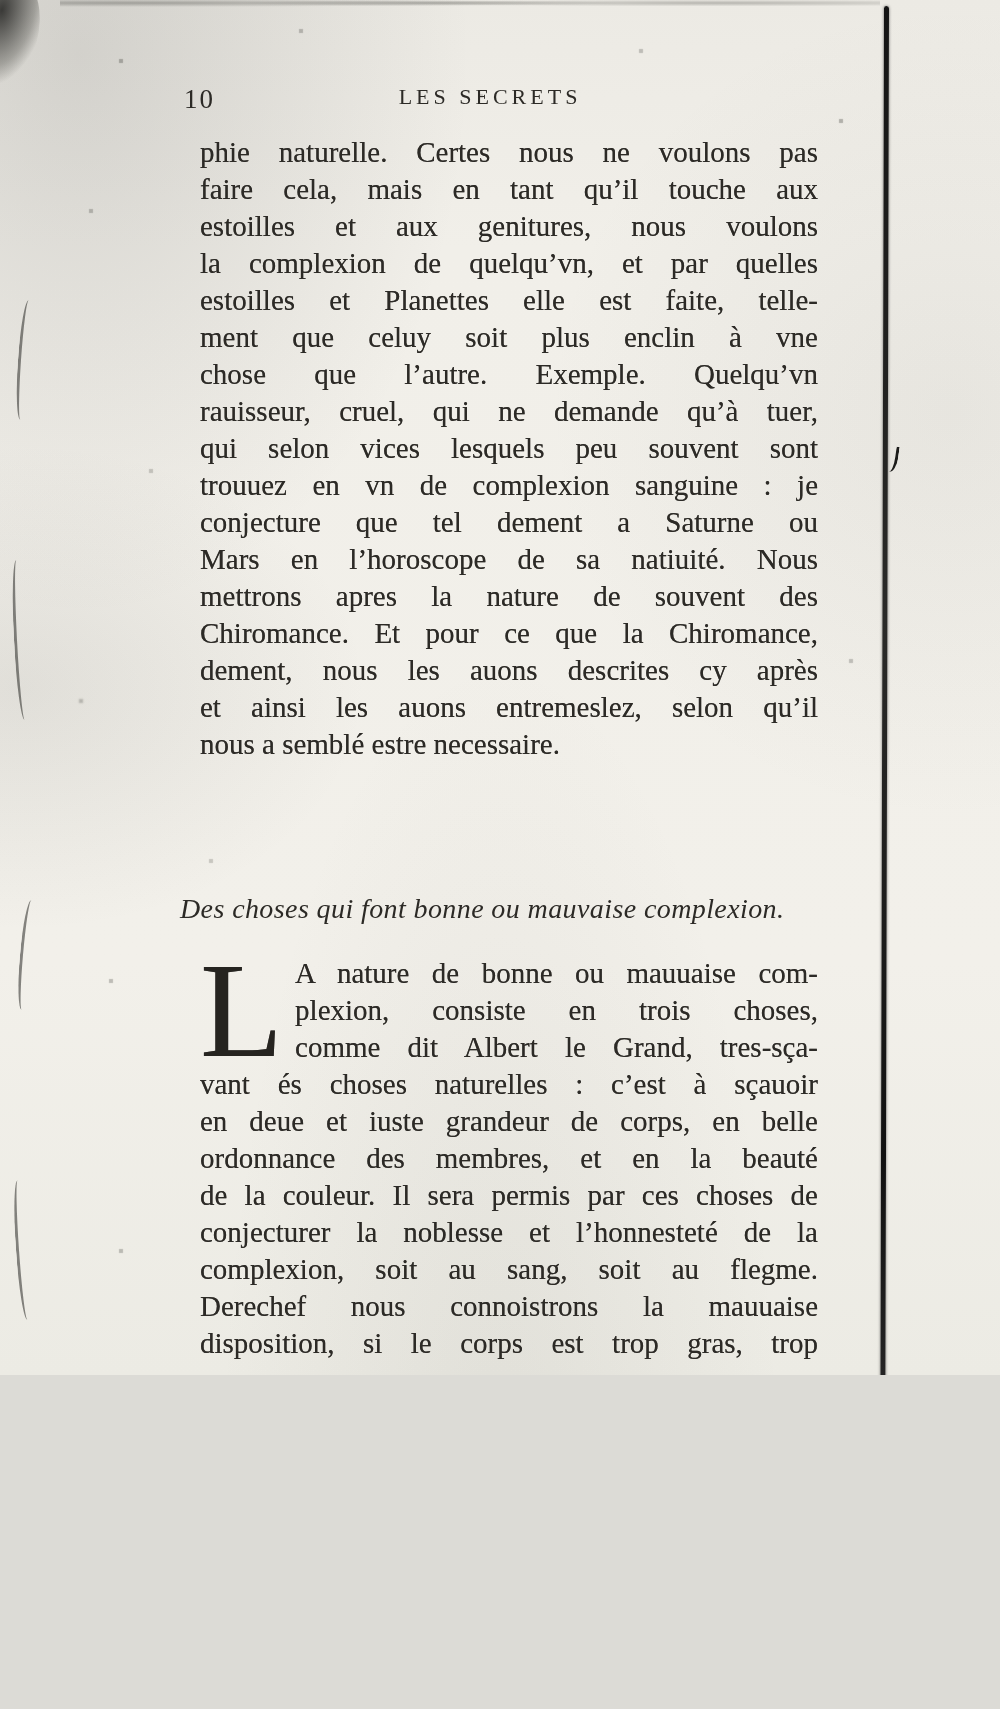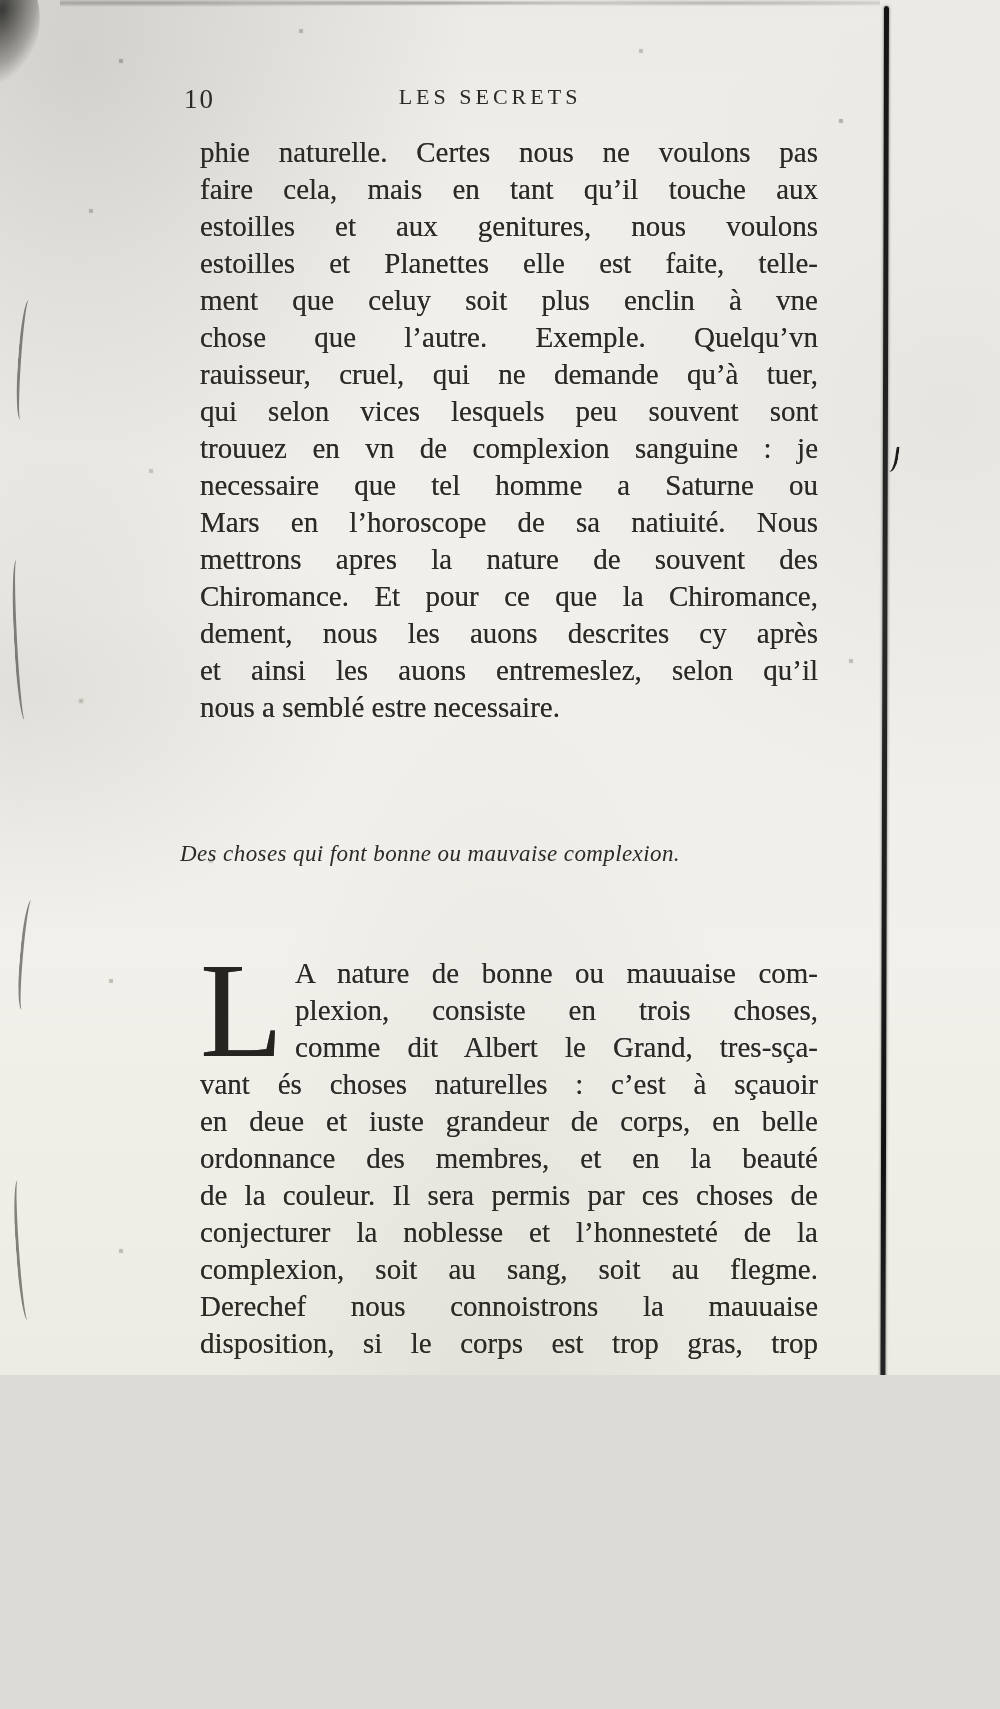--- a/index.html
+++ b/index.html
@@ -142,24 +142,24 @@
   .line {
     text-align: justify;
     text-align-last: justify;
     white-space: normal;
   }
   .para1 .line:last-child,
   .no-just { text-align-last: left; }
 
   .section-heading {
     position: absolute;
-    left: 180px; top: 841px;
+    left: 180px; top: 893px;
     width: 618px;
     font-style: italic;
-    font-size: 23px;
+    font-size: 28px;
     letter-spacing: 0.4px;
   }
 
   .para2 { top: 955px; }
   .dropcap {
     float: left;
     font-size: 136px;
     line-height: 0.78;
     height: 106px;
     margin: 2px 12px 0 0;
@@ -186,27 +186,28 @@
 
   <div class="header">
     <span class="pagenum">10</span>
     <span class="running-title">LES SECRETS</span>
   </div>
 
   <div class="textblock para1">
       <div class="line">phie naturelle. Certes nous ne voulons pas</div>
       <div class="line">faire cela, mais en tant qu’il touche aux</div>
       <div class="line">estoilles et aux genitures, nous voulons</div>
+      <div class="line">la complexion de quelqu’vn, et par quelles</div>
       <div class="line">estoilles et Planettes elle est faite, telle-</div>
       <div class="line">ment que celuy soit plus enclin à vne</div>
       <div class="line">chose que l’autre. Exemple. Quelqu’vn</div>
       <div class="line">rauisseur, cruel, qui ne demande qu’à tuer,</div>
       <div class="line">qui selon vices lesquels peu souvent sont</div>
       <div class="line">trouuez en vn de complexion sanguine : je</div>
-      <div class="line">necessaire que tel homme a Saturne ou</div>
+      <div class="line">conjecture que tel dement a Saturne ou</div>
       <div class="line">Mars en l’horoscope de sa natiuité. Nous</div>
       <div class="line">mettrons apres la nature de souvent des</div>
       <div class="line">Chiromance. Et pour ce que la Chiromance,</div>
       <div class="line">dement, nous les auons descrites cy après</div>
       <div class="line">et ainsi les auons entremeslez, selon qu’il</div>
       <div class="line">nous a semblé estre necessaire.</div>
     </div>
 
   <div class="section-heading">Des choses qui font bonne ou mauvaise complexion.</div>
 

